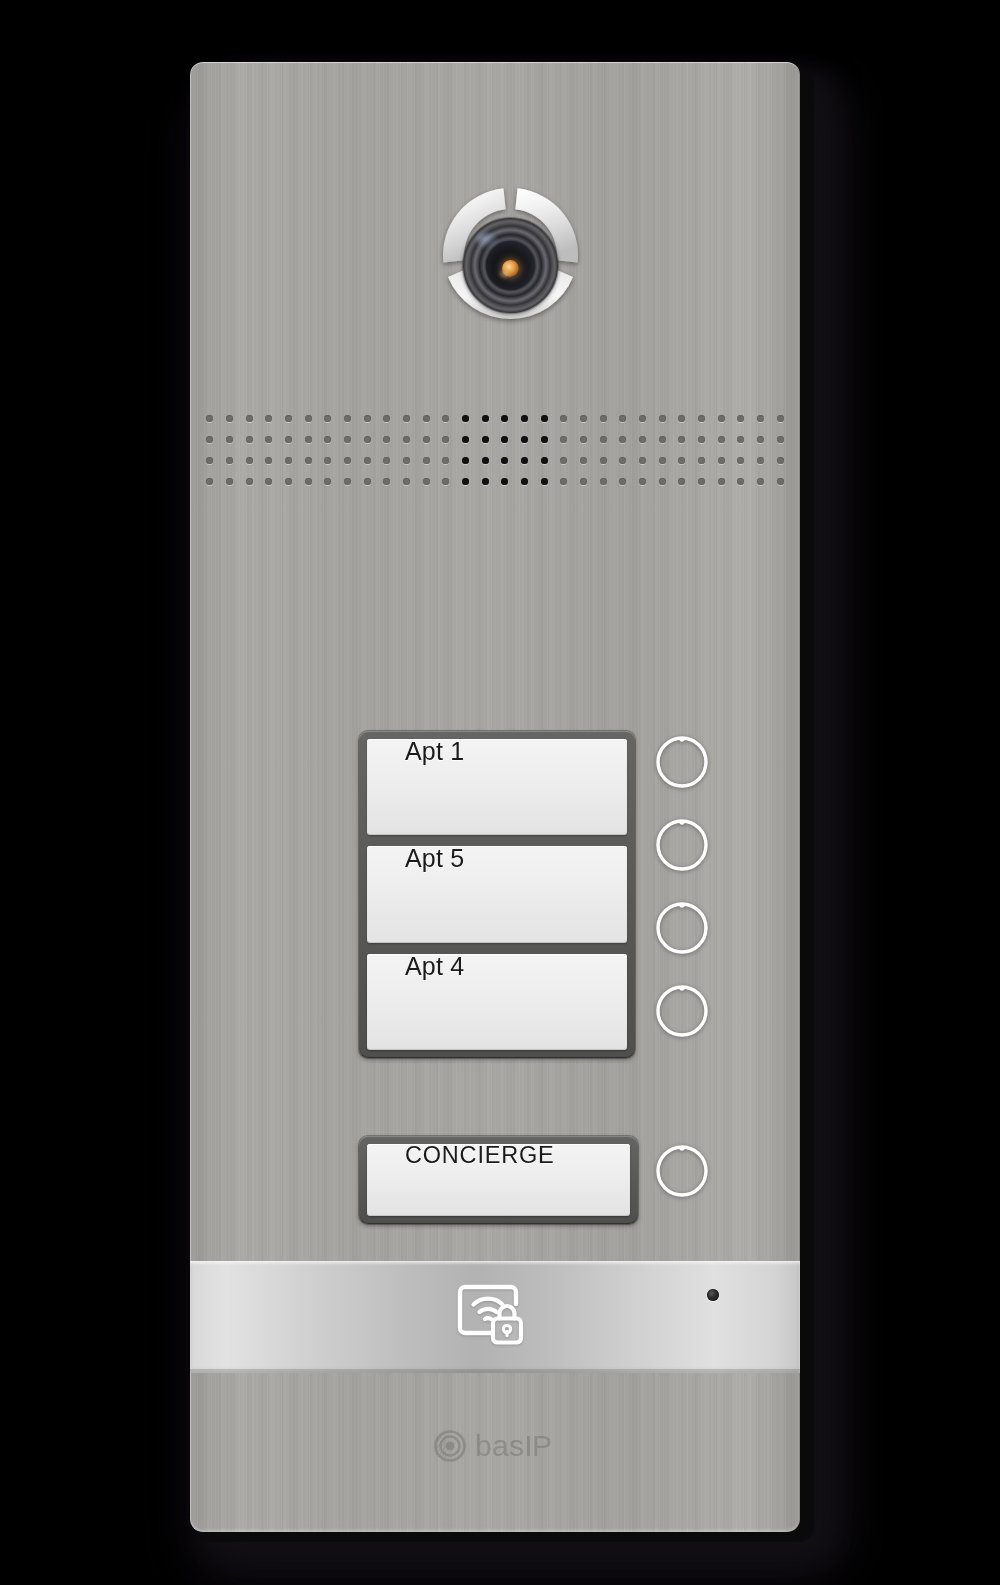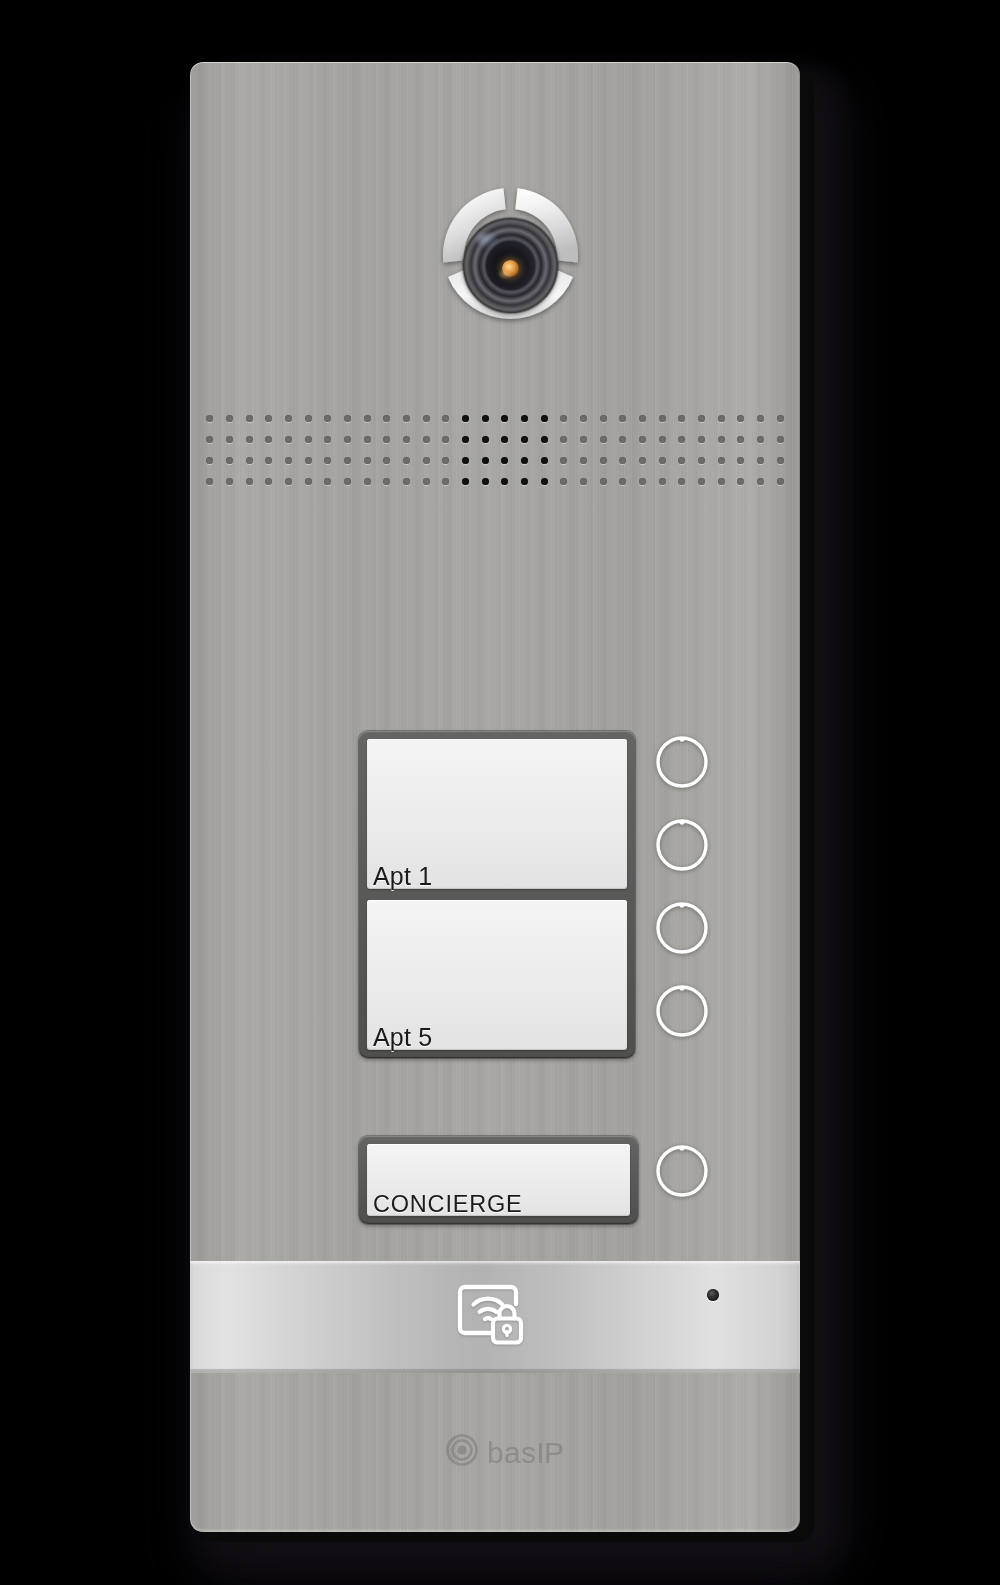--- a/index.html
+++ b/index.html
@@ -150,22 +150,22 @@
   #frame-concierge { left: 359px; top: 1136px; width: 279px; height: 88px; padding: 8px; }
 
   .plate-card {
     flex: 1;
     border-radius: 3px;
     background: linear-gradient(180deg, #f4f4f4 0%, #ededed 45%, #e3e3e3 100%);
     box-shadow:
       inset 0 1px 0 rgba(255,255,255,0.95),
       inset 0 -1px 1px rgba(0,0,0,0.14),
       0 1px 2px rgba(0,0,0,0.30);
-    display: flex; align-items: flex-end;
-    padding-left: 6px;
+    display: flex; align-items: flex-start;
+    padding-left: 38px;
   }
   .plate-label {
     font-size: 25px;
     color: #1b1b1b;
     letter-spacing: 0.2px;
     line-height: 1;
     text-shadow: 0 1px 0 rgba(255,255,255,0.9);
   }
   .plate-label.caps { font-size: 23.5px; letter-spacing: 0.8px; }
 
@@ -193,23 +193,23 @@
   .rfid-icon svg { display: block; filter: drop-shadow(0 1px 1px rgba(0,0,0,0.18)); }
   .status-led {
     position: absolute; left: 707px; top: 1289px;
     width: 12px; height: 12px; border-radius: 50%;
     background: radial-gradient(circle at 38% 33%, #5a5a5a 0%, #2d2d2d 45%, #191919 100%);
     box-shadow: 0 1px 2px rgba(255,255,255,0.55), inset 0 0 2px rgba(0,0,0,0.9);
   }
 
   
   .brand {
-    position: absolute; left: 444px; top: 1424px;
+    position: absolute; left: 432px; top: 1424px;
     width: 140px; height: 44px;
-    display: flex; align-items: flex-end; gap: 7px;
+    display: flex; align-items: center; gap: 7px;
     opacity: 0.42;
   }
   .brand svg { display: block; }
   .brand-text {
     font-size: 30px; color: #6b6a68; letter-spacing: 0.3px; line-height: 1;
   }
   .brand-text .ip { letter-spacing: -0.5px; }
 </style>
 </head>
 <body>
@@ -378,20 +378,23 @@
       <div class="gdot"></div>
     </div>
 
   <div class="plate-frame" id="frame-apts">
     <div class="plate-card">
       <span class="plate-label">Apt 1</span>
     </div>
     <div class="plate-card">
       <span class="plate-label">Apt 5</span>
     </div>
+    <div class="plate-card">
+      <span class="plate-label">Apt 4</span>
+    </div>
   </div>
 
   <div class="plate-frame" id="frame-concierge">
     <div class="plate-card">
       <span class="plate-label caps">CONCIERGE</span>
     </div>
   </div>
 
   <div class="call-btn" style="left:653px; top:733px;">
     <svg width="58" height="58" viewBox="0 0 58 58">

